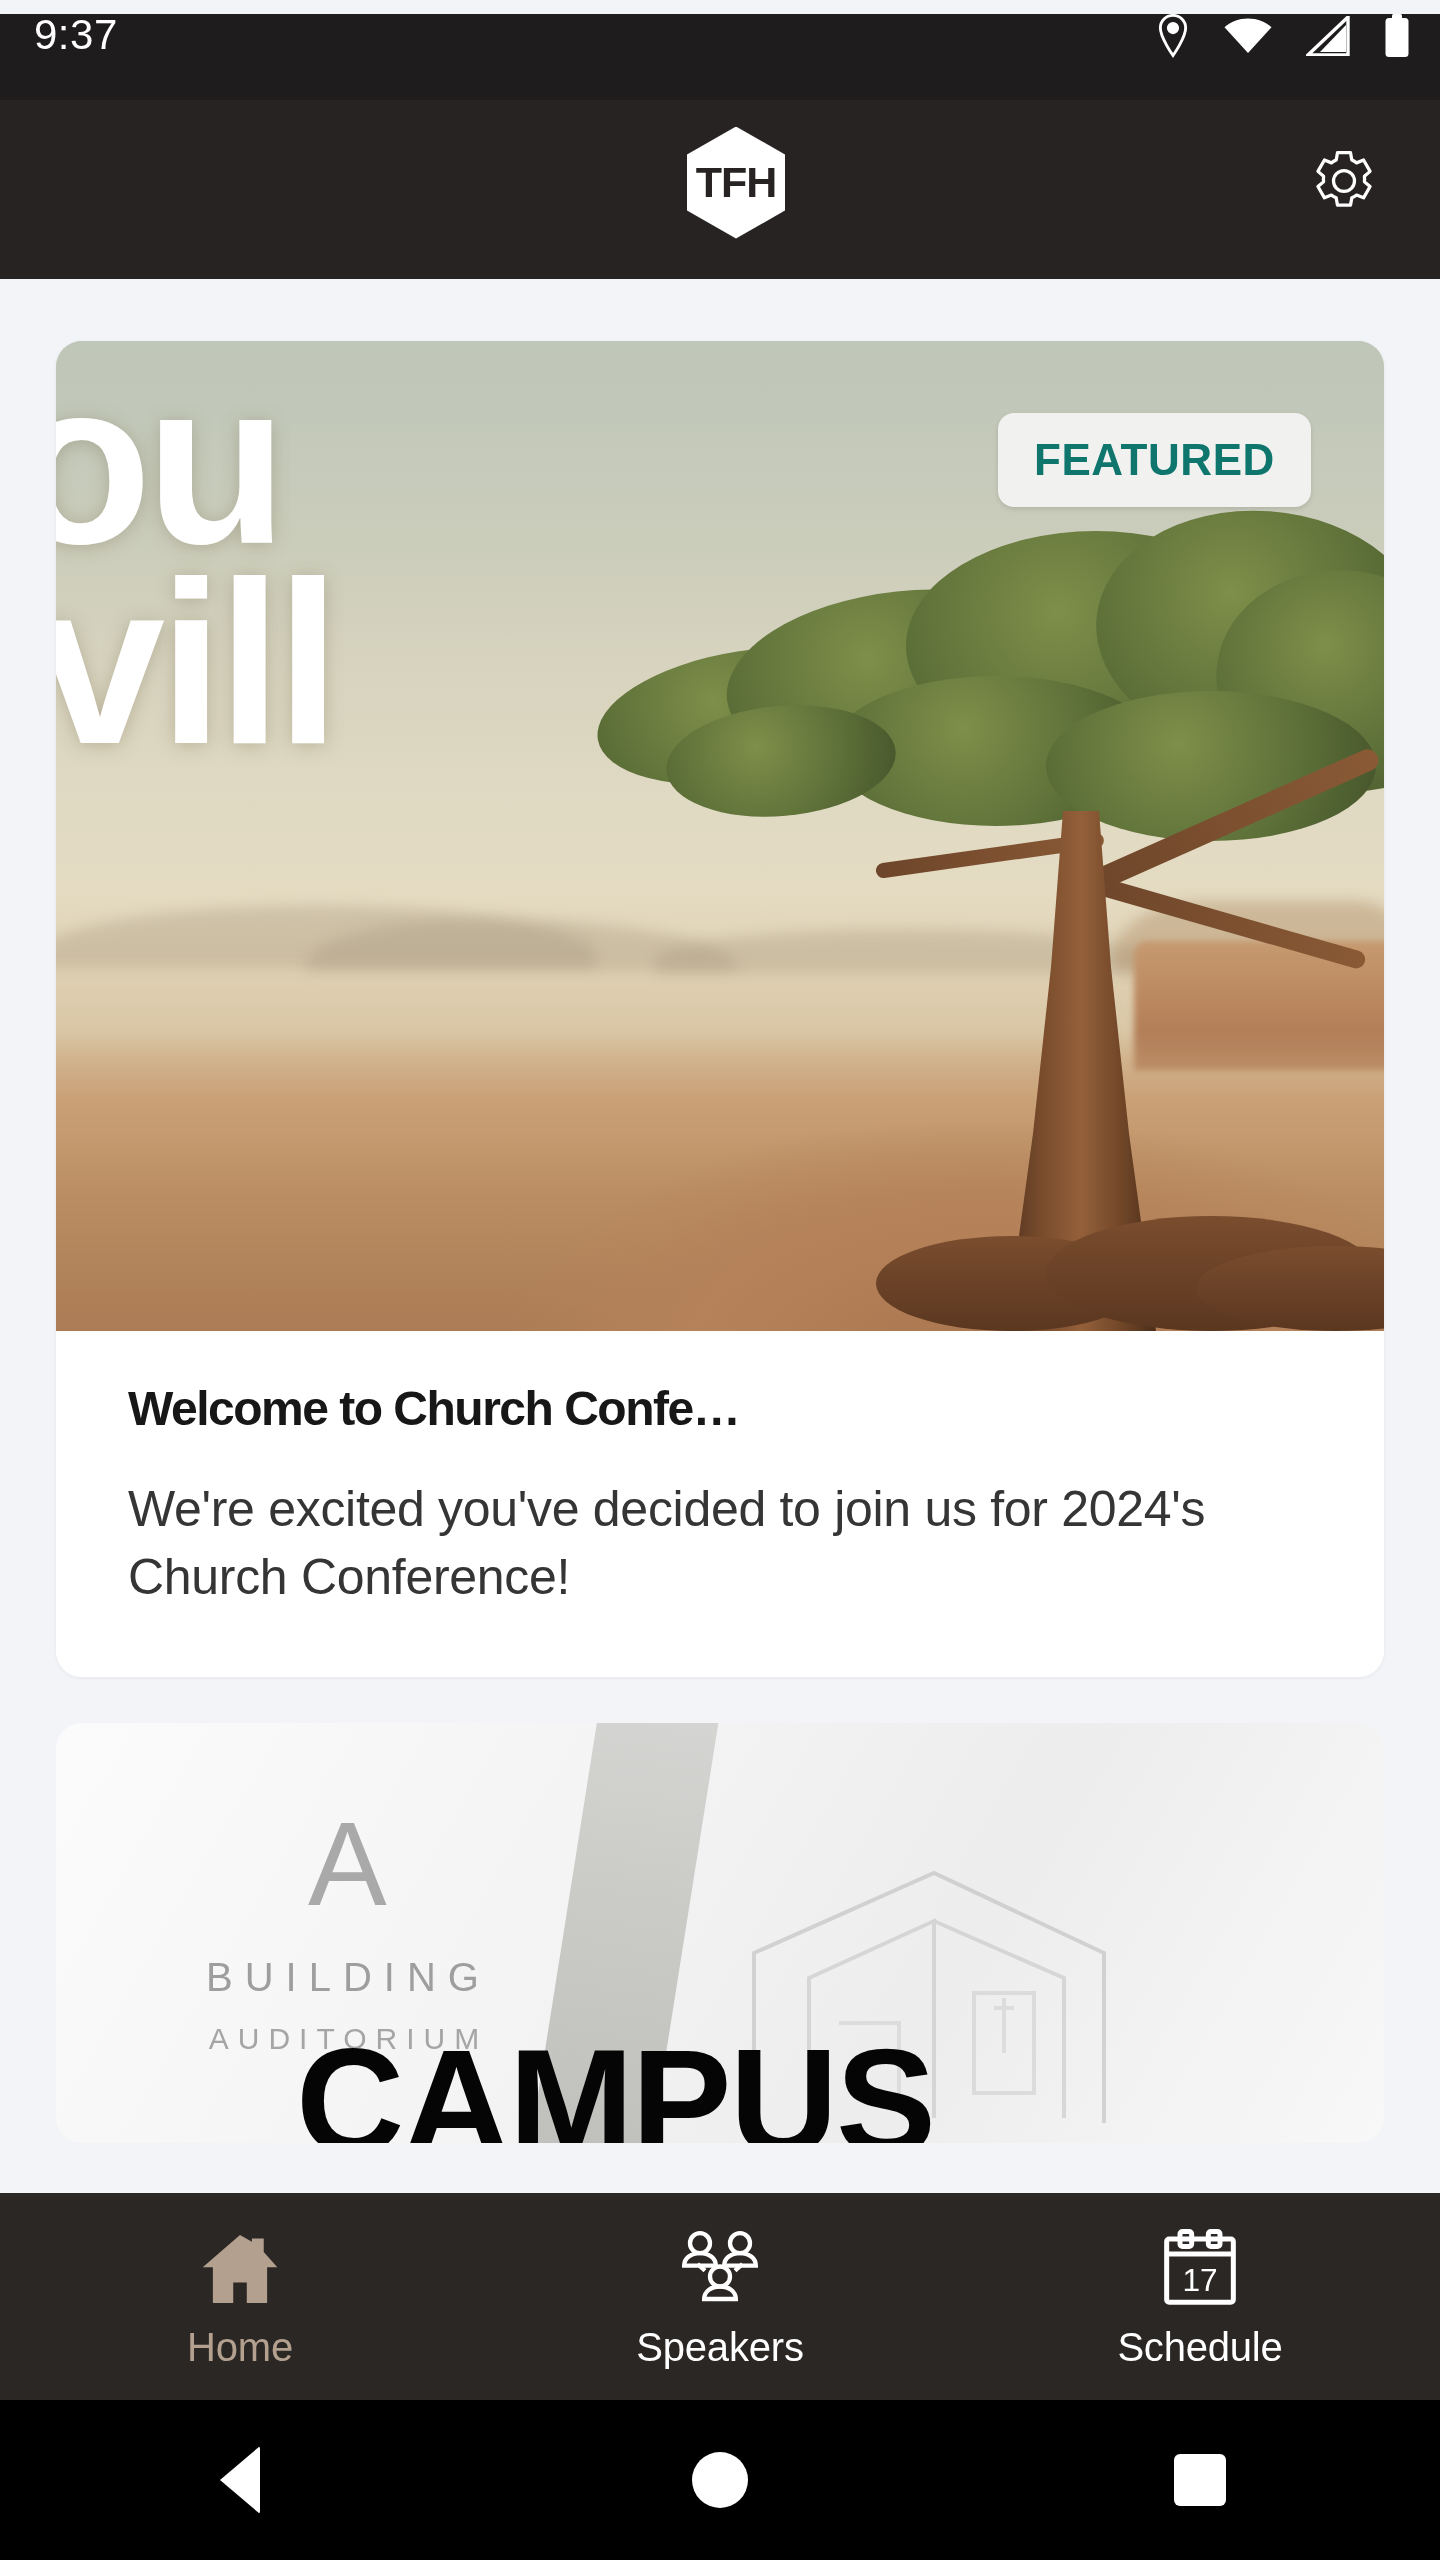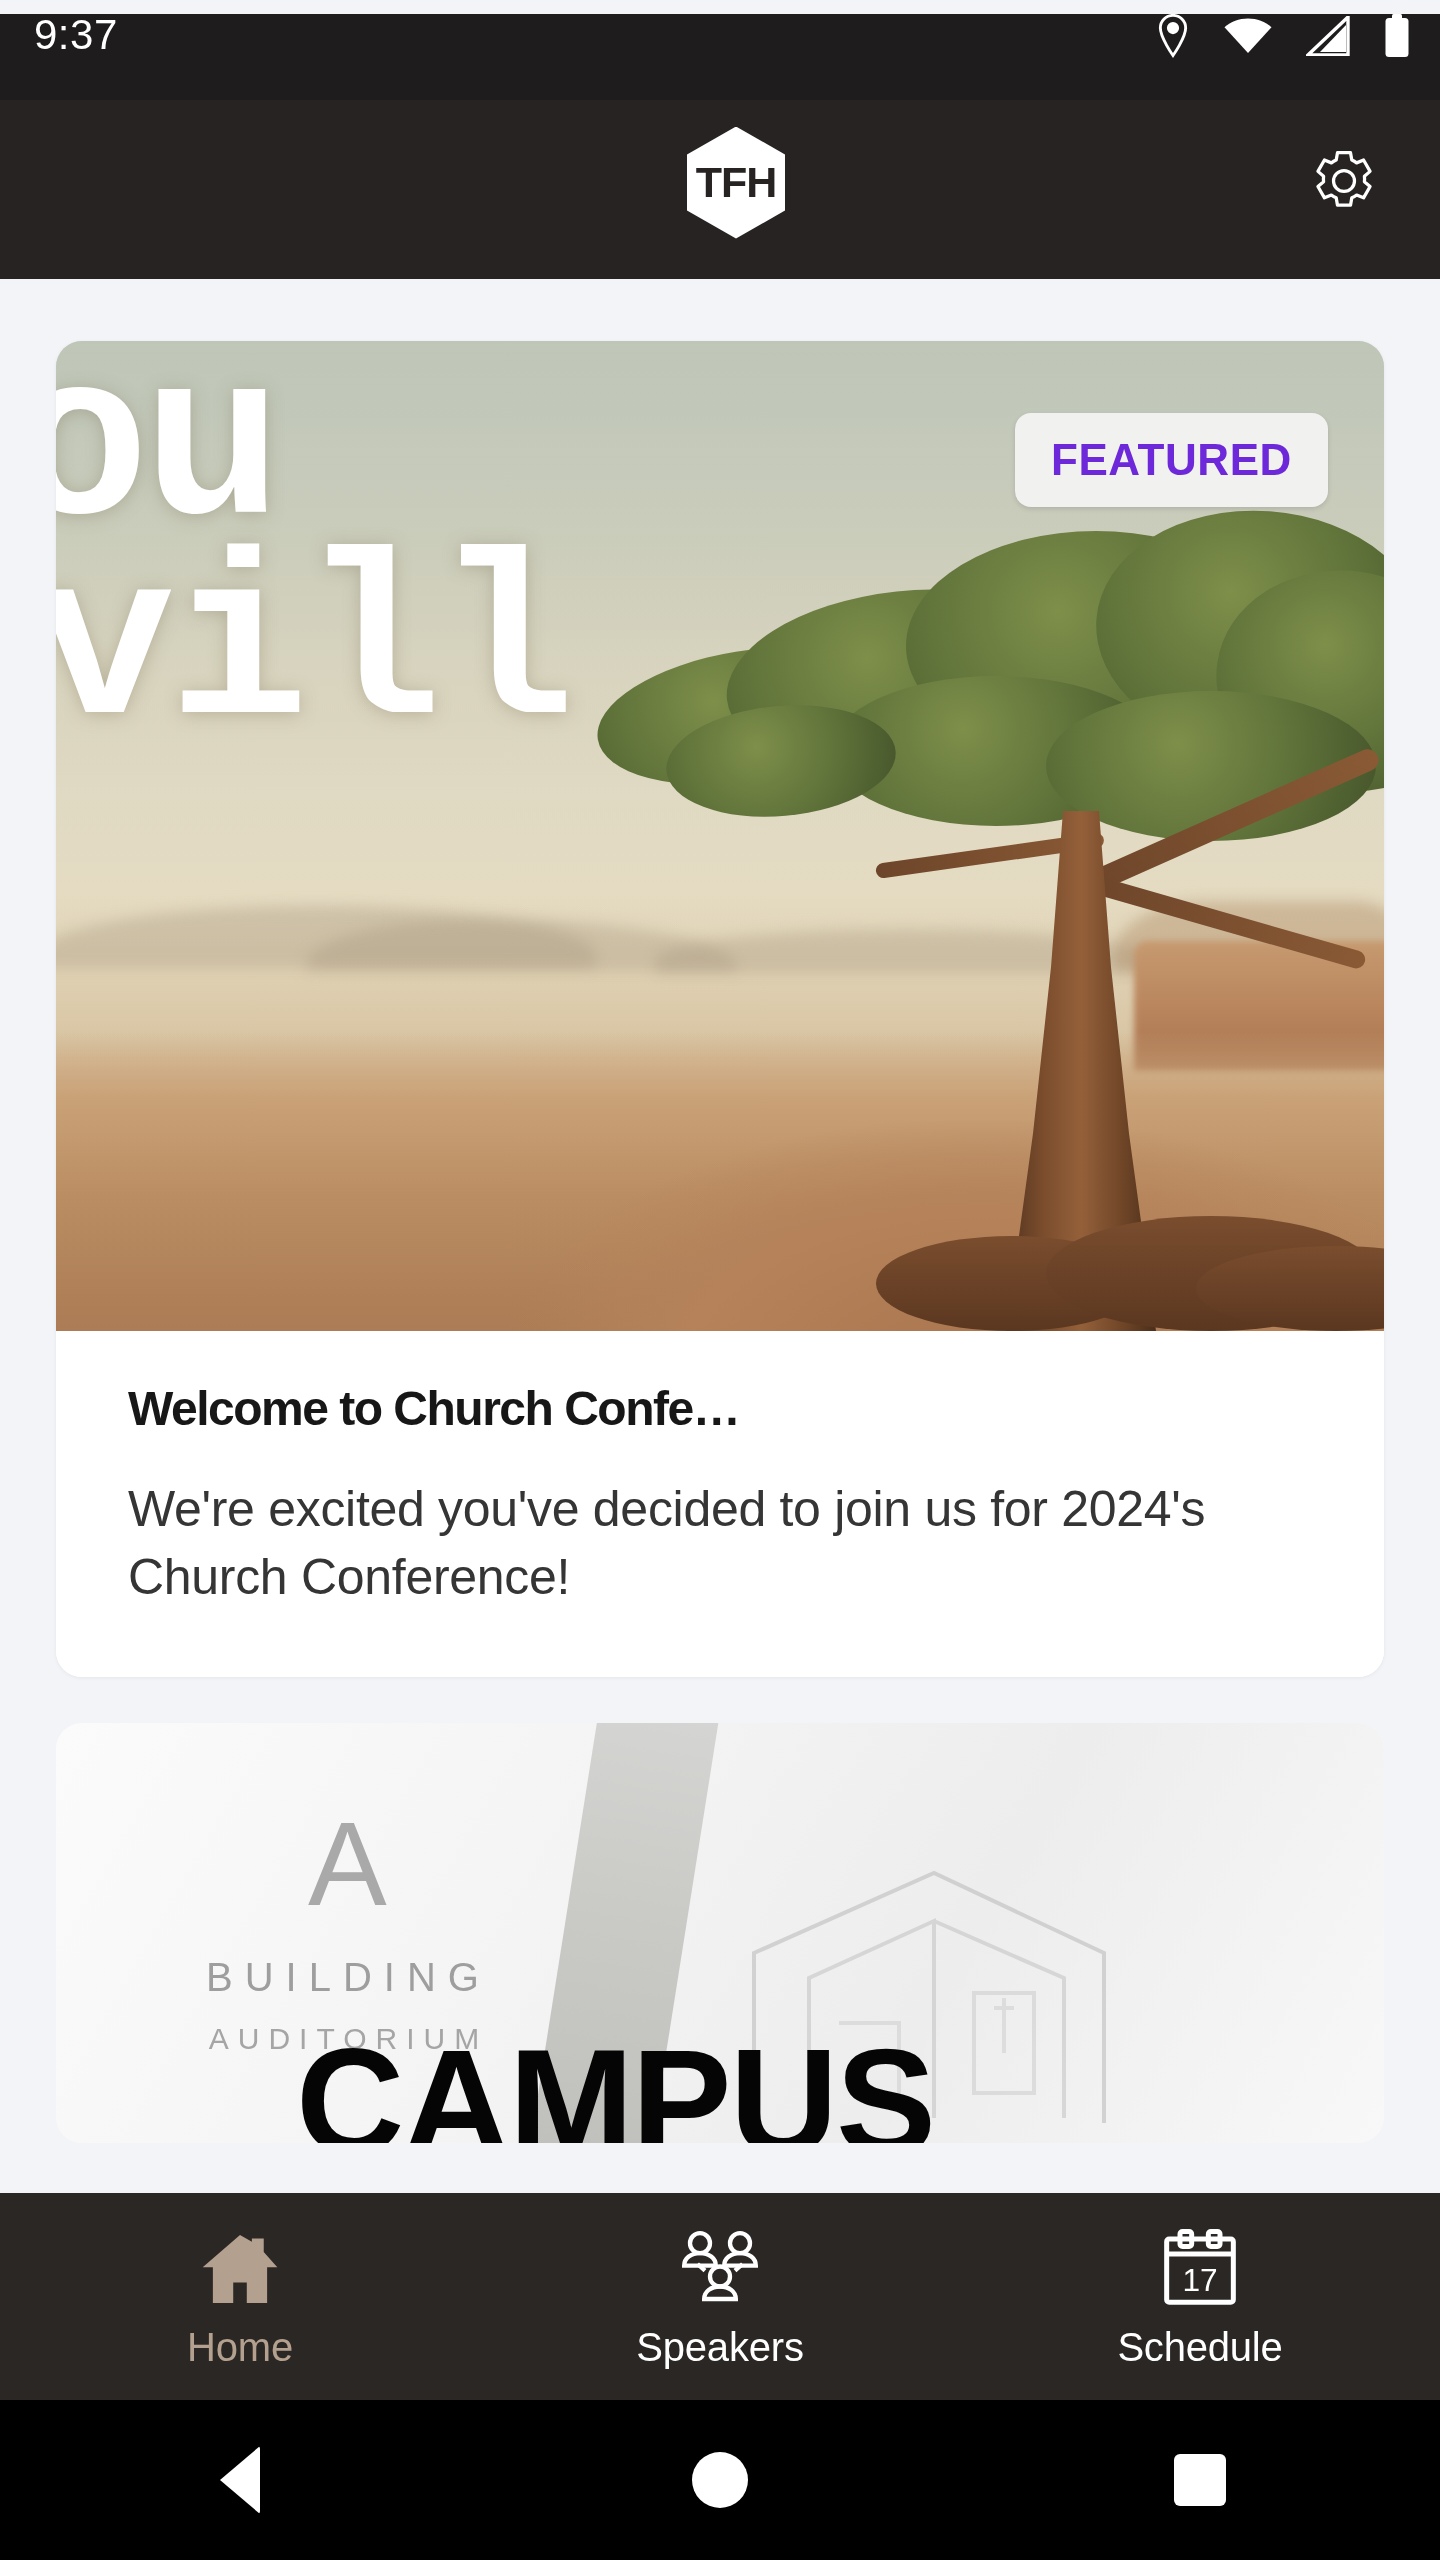--- a/index.html
+++ b/index.html
@@ -105,33 +105,33 @@
   .branch {
     position:absolute; background:linear-gradient(90deg,#6d452a,#8a5a35);
     border-radius:40px; transform-origin:left center;
   }
   .root {
     position:absolute; bottom:0; background:linear-gradient(180deg,#7a4d2e,#5b3720);
     border-radius:50%;
   }
 
   .featured-badge {
-    position:absolute; top:72px; right:56px;
-    background:#f1f1f0; color:#6d28d9;
+    position:absolute; top:72px; right:73px;
+    background:#f1f1f0; color:#0f766e;
     font-size:44px; font-weight:700; letter-spacing:.6px;
     padding:22px 36px; border-radius:16px;
     box-shadow:0 2px 5px rgba(0,0,0,.12); z-index:5;
   }
 
   .hero-overlay-text {
-    position:absolute; left:-46px; top:10px; z-index:4;
+    position:absolute; left:-46px; top:22px; z-index:4;
     color:#fff; font-weight:700; line-height:.86;
     font-size:232px; letter-spacing:-6px;
     text-shadow:0 2px 18px rgba(120,110,80,.35);
-    font-family:Liberation Mono, monospace;
+    font-family:Liberation Sans, sans-serif;
   }
   .hero-overlay-text div:nth-child(2){ margin-left:26px; }
   .hero-overlay-text div:nth-child(3){ margin-left:-6px; margin-top:14px; }
 
   .card-body { padding:52px 72px 66px 72px; background:#fff; }
   .card-title {
     font-size:48px; font-weight:700; color:#171717;
     letter-spacing:-1.5px; line-height:1.08;
     white-space:nowrap; overflow:hidden; text-overflow:ellipsis;
   }

